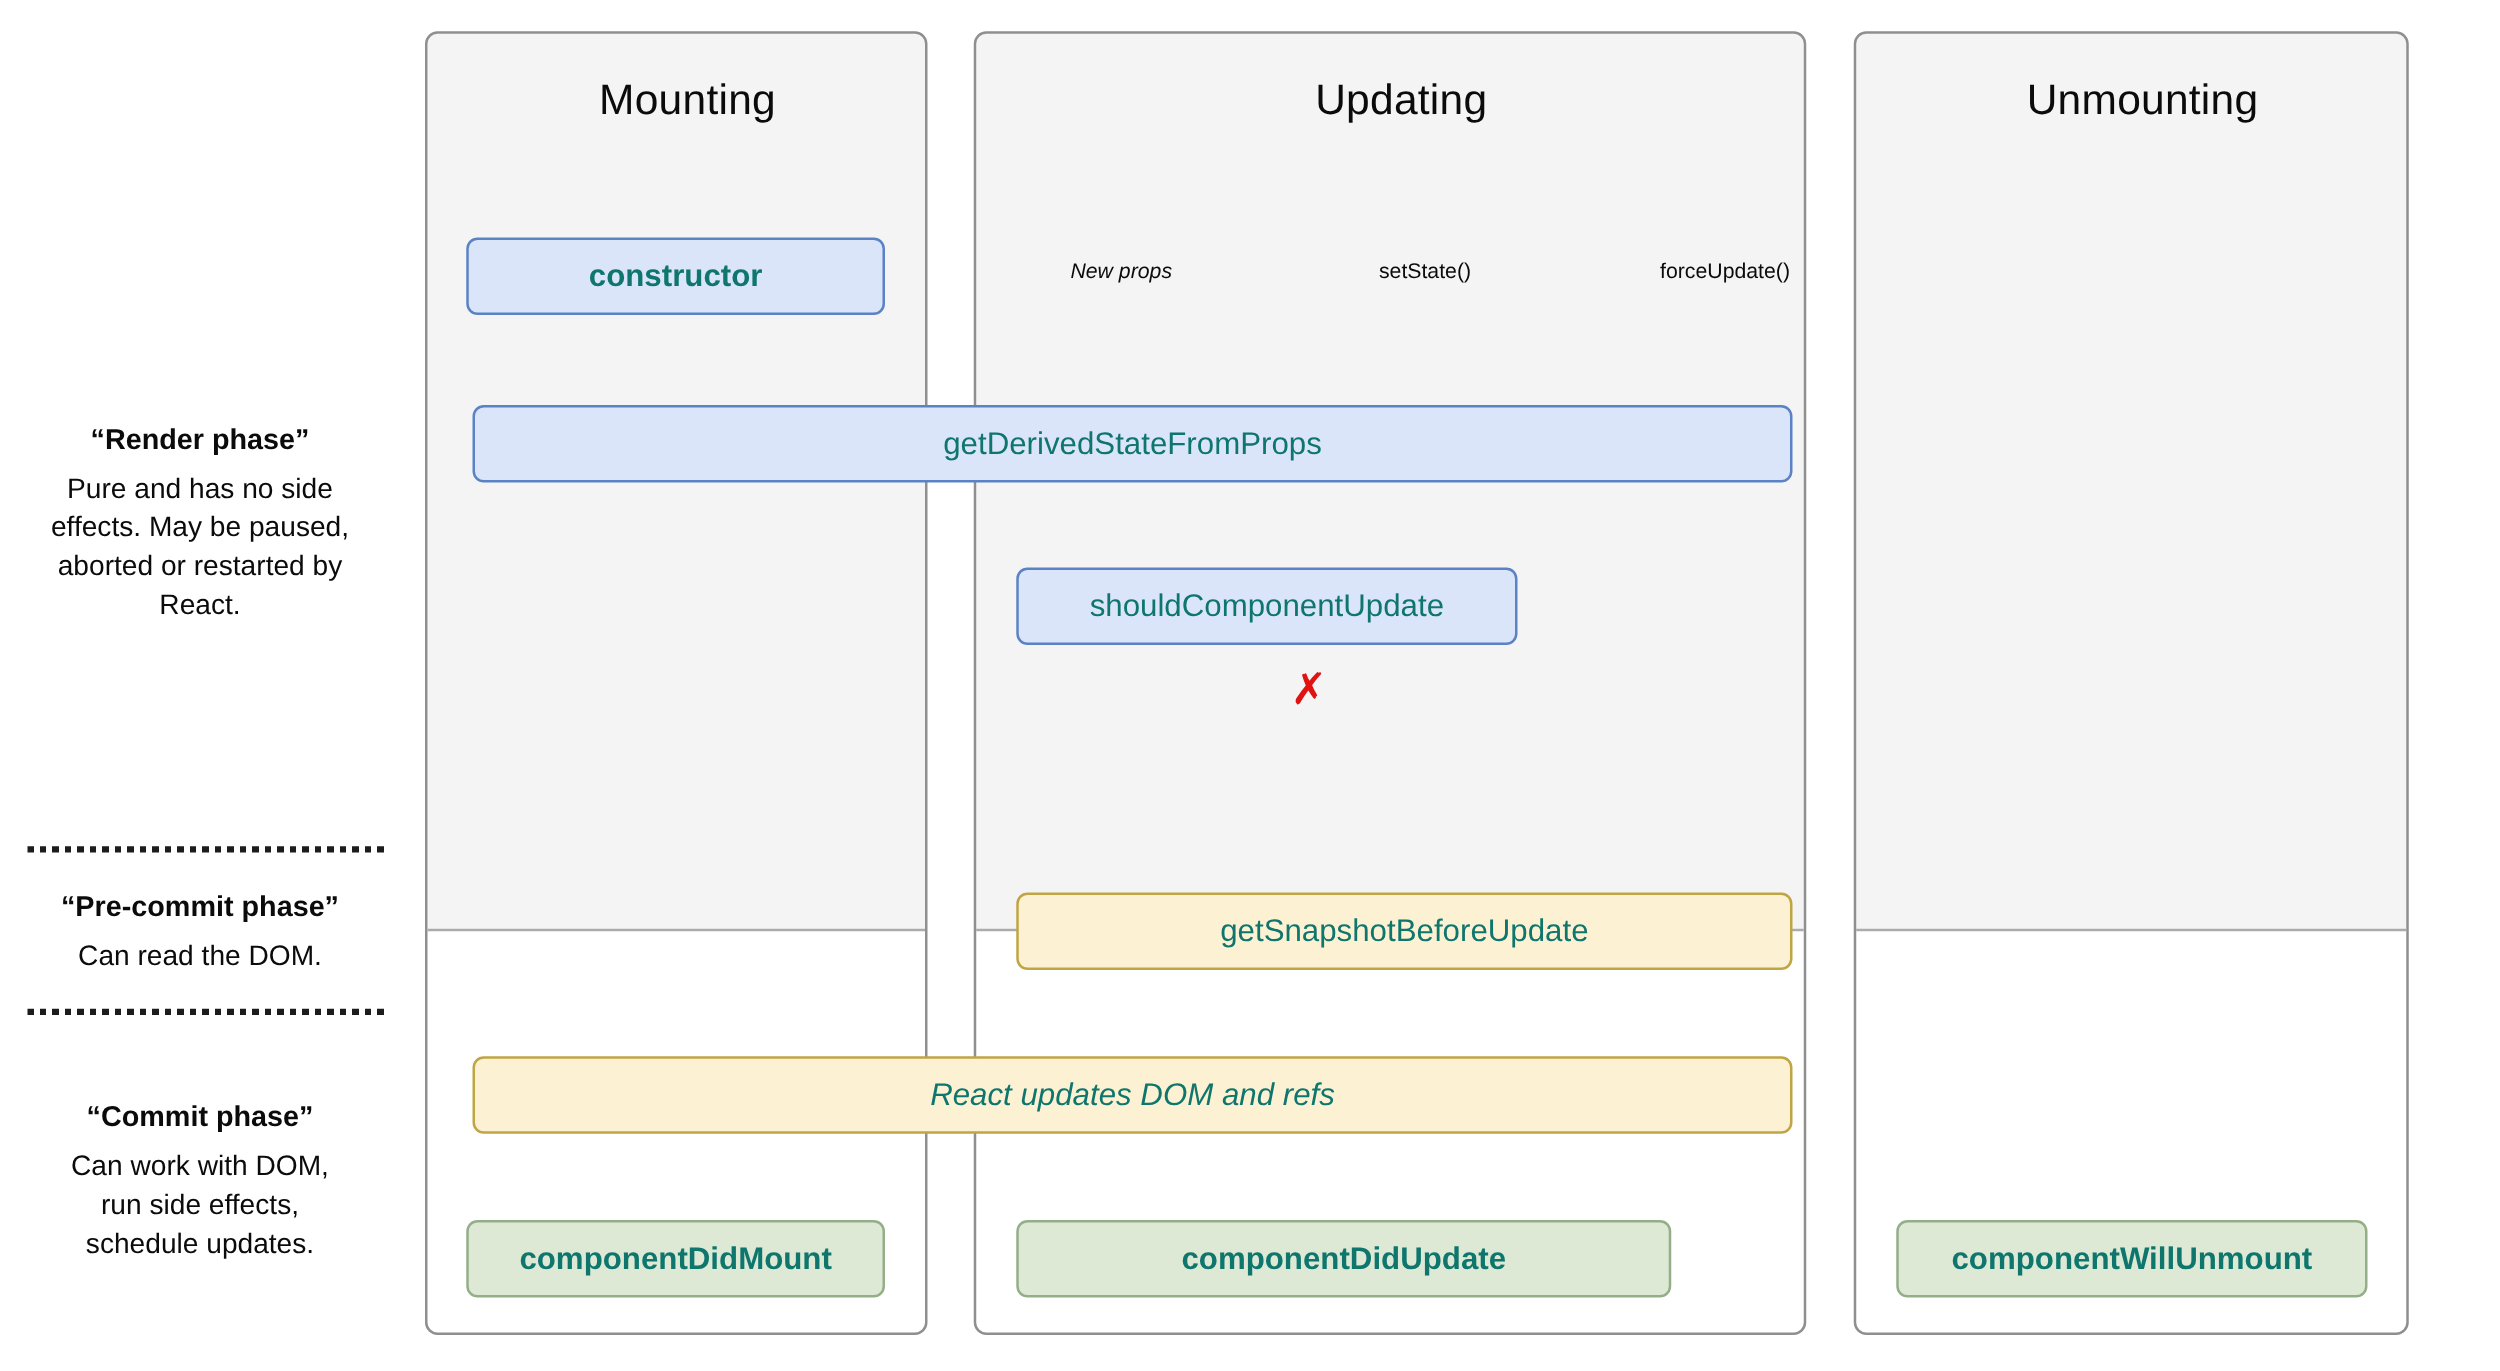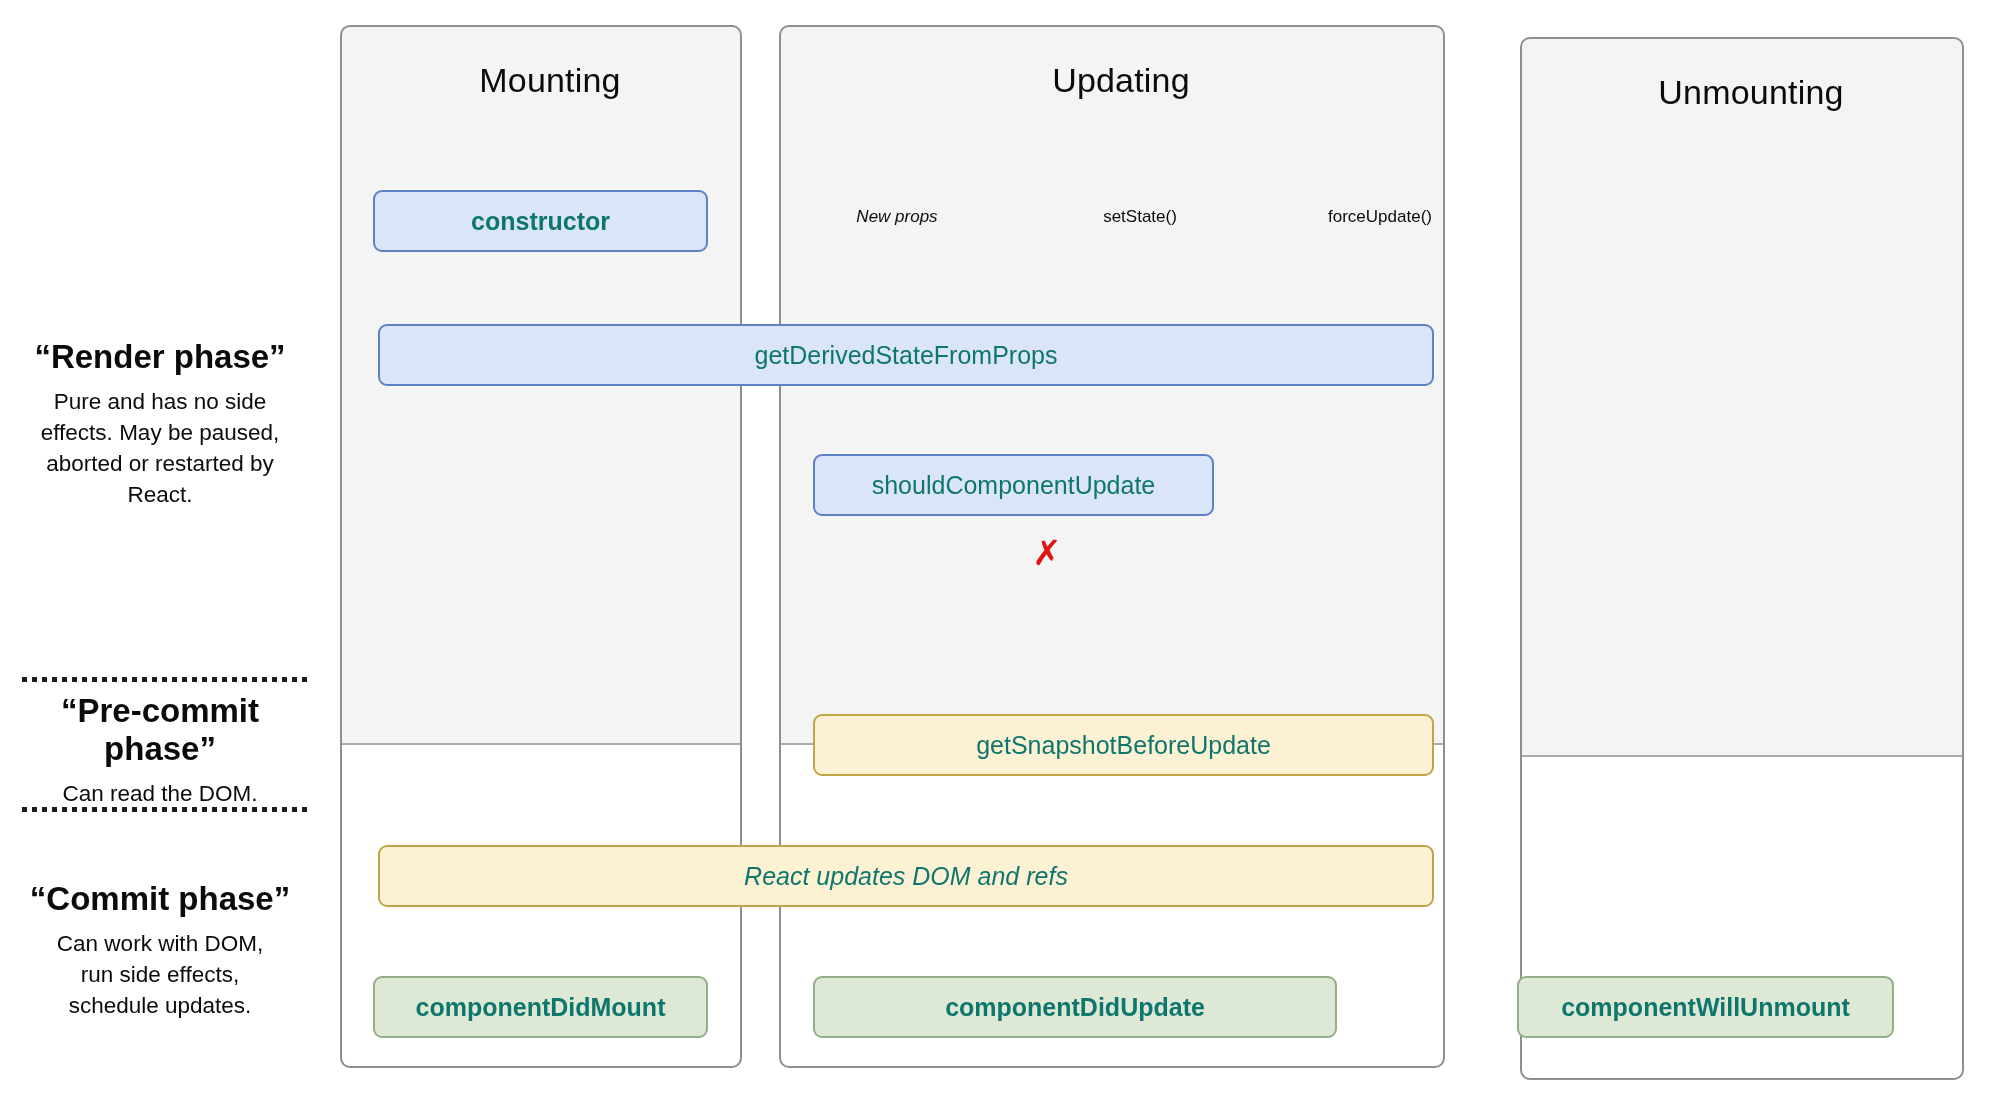--- a/index.html
+++ b/index.html
@@ -9,32 +9,32 @@
   }
   
   .column{
     position:absolute;top:25px;height:1043px;box-sizing:border-box;
     border:2px solid #8f8f8f;border-radius:10px;
     background:linear-gradient(#f4f4f5 0 716px,#ffffff 716px 100%);
     padding-left:18px;
   }
   .col-mounting{left:340px;width:402px;}
   .col-updating{left:779px;width:666px;}
-  .col-unmounting{left:1520px;width:444px;margin-top:12px;}
+  .col-unmounting{left:1483px;width:444px;}
   .column h2{
     margin:34px 0 0 0;text-align:center;font-size:34px;font-weight:500;letter-spacing:.2px;
   }
   .phase-divider{position:absolute;left:0;right:0;top:716px;height:2px;background:#ababab;}
   
   .phase{position:absolute;left:8px;width:304px;text-align:center;}
-  .phase-title{font-size:33px;font-weight:600;margin-bottom:10px;}
+  .phase-title{font-size:23px;font-weight:600;margin-bottom:10px;}
   .phase-desc{font-size:22.5px;line-height:31px;margin:0 auto;}
   .phase-render{top:338px;}
   .phase-render .phase-desc{width:282px;}
-  .phase-precommit{top:692px;}
+  .phase-precommit{top:712px;}
   .phase-precommit .phase-desc{width:300px;}
   .phase-commit{top:880px;}
   .phase-commit .phase-desc{width:238px;}
   .dotted-sep{
     position:absolute;left:22px;width:288px;height:5px;
     background:repeating-linear-gradient(90deg,#1c1c1c 0 5px,transparent 5px 10px);
   }
   .sep-1{top:677px;}
   .sep-2{top:807px;}
   

